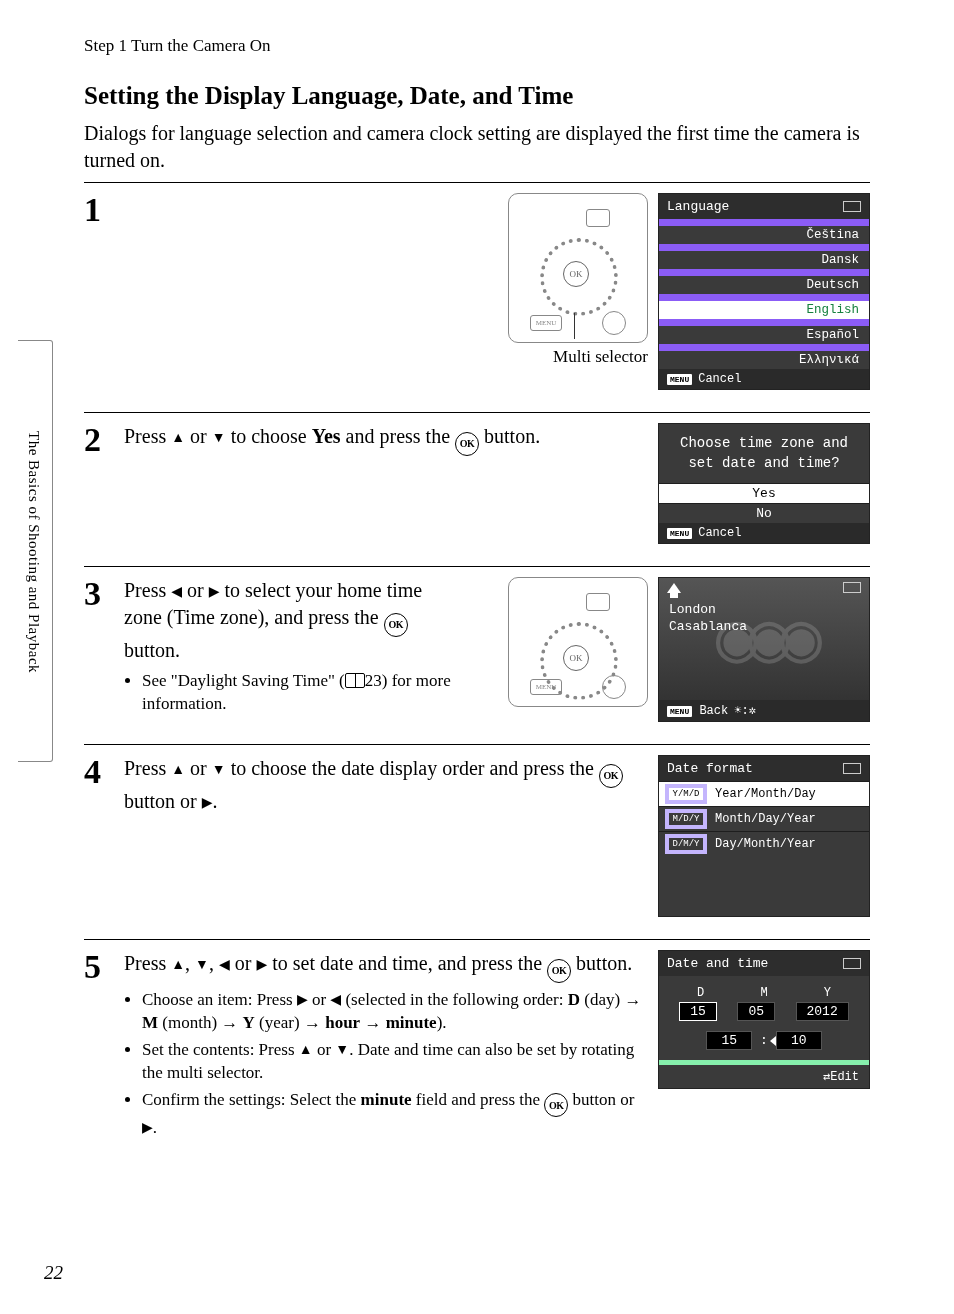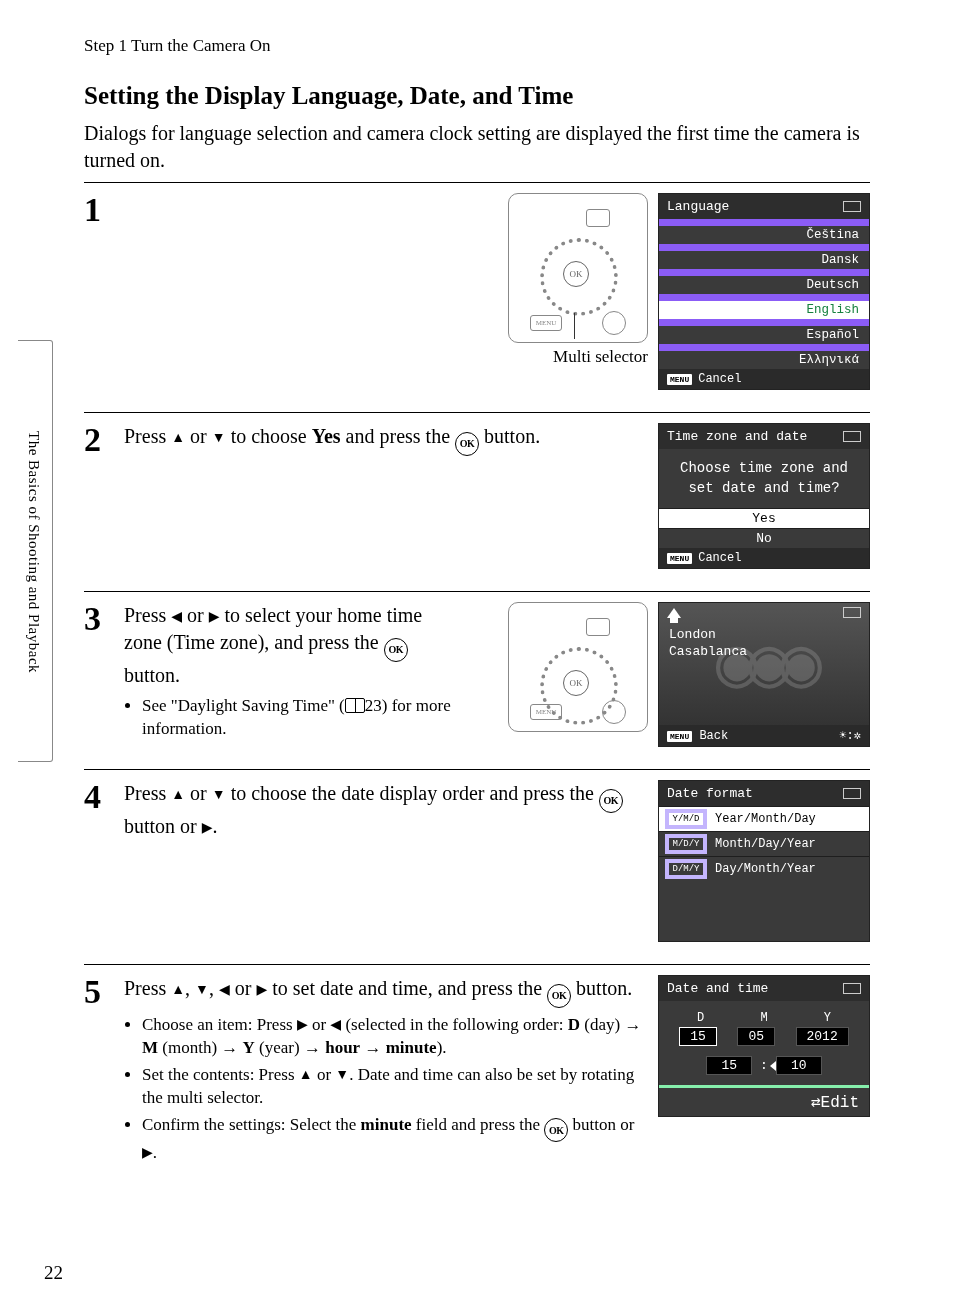--- a/index.html
+++ b/index.html
@@ -46,38 +46,38 @@
   .lcd .msg{padding:10px 18px;font-size:14px;line-height:1.4;text-align:center}
   .lcd .opt{border-top:1px solid #1e1e1e;padding:2px 0;text-align:center;font-size:13px}
   .lcd .opt.sel{background:#fff;color:#000}
 
   .lcd.map .maparea{height:110px;position:relative;background:linear-gradient(180deg,#555,#333);padding:6px 10px}
   .lcd.map .city{position:relative;z-index:2;font-size:13px;line-height:1.3}
   .lcd.map .world{position:absolute;inset:0;opacity:.35;font-size:70px;letter-spacing:-10px;color:#9a9a9a;display:flex;align-items:center;justify-content:center;overflow:hidden}
   .lcd.map .hdr2{position:absolute;top:4px;left:8px;right:8px;display:flex;justify-content:space-between;align-items:center;z-index:3}
   .home{display:inline-block;width:0;height:0;border-left:7px solid transparent;border-right:7px solid transparent;border-bottom:10px solid #fff;position:relative}
   .home:after{content:"";position:absolute;left:-4px;top:9px;width:8px;height:6px;background:#fff}
-  .lcd.map .ftr{justify-content:space-between}
+  .lcd.map .ftr{}
 
   .lcd.fmt .frow{display:flex;padding:2px 6px;border-top:1px solid #1e1e1e;font-size:12px;align-items:center;gap:8px}
   .lcd.fmt .frow.sel{background:#fff;color:#000}
   .lcd.fmt .code{border:4px solid #c4b5fd;font-size:9px;padding:1px 3px;min-width:28px;text-align:center}
   .lcd.fmt .pad{height:60px}
 
   .lcd.dt .zone{padding:10px;text-align:center}
   .lcd.dt .lab{display:flex;justify-content:space-around;font-size:12px}
   .lcd.dt .vals{display:flex;justify-content:space-around;margin-top:2px}
   .lcd.dt .box{background:#000;border:1px solid #555;padding:1px 10px;font-size:13px}
   .lcd.dt .box.sel{border:1px solid #fff}
   .lcd.dt .time{margin-top:10px;display:flex;justify-content:center;gap:8px;align-items:center}
   .lcd.dt .tbox{background:#000;border:1px solid #555;padding:1px 14px;font-size:13px;position:relative}
   .lcd.dt .tbox.sel:before{content:"";position:absolute;left:-7px;top:50%;transform:translateY(-50%);border-top:5px solid transparent;border-bottom:5px solid transparent;border-right:6px solid #fff}
-  .lcd.dt .edit{text-align:right;padding:4px 10px;font-size:16px;border-top:3px solid #86efac}
-
-  .pn{position:absolute;left:44px;bottom:30px;font-size:19px}
+  .lcd.dt .edit{text-align:right;padding:4px 10px;font-size:12px;border-top:5px solid #86efac}
+
+  .pn{position:absolute;left:44px;bottom:30px;font-style:italic;font-size:19px}
 </style>
 </head>
 <body>
 
 <div class="page">
   <div class="toprow">Step 1 Turn the Camera On</div>
 
   <h1>Setting the Display Language, Date, and Time</h1>
   <div class="intro">Dialogs for language selection and camera clock setting are displayed the first time the camera is turned on.</div>
 
@@ -124,23 +124,20 @@
     <div class="step">
       <div class="num">1</div>
     </div>
   </div>
   <div class="gap"></div>
   <hr class="rule">
 
   <div style="overflow:hidden">
     <div class="right">
       <div class="lcd">
-        <div class="hdr">
-            <span>Time zone and date</span>
-          </div>
         <div class="msg">Choose time zone and set date and time?</div>
         <div class="opt sel">Yes</div>
         <div class="opt">No</div>
         <div class="ftr">
             <span class="menuicon">MENU</span>
             <span>Cancel</span>
           </div>
       </div>
     </div>
     <div class="step">

